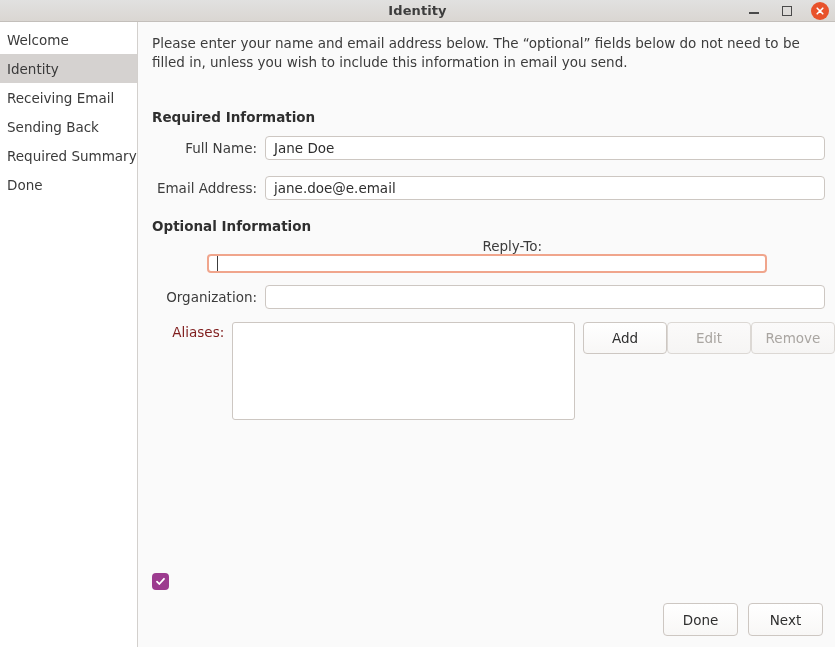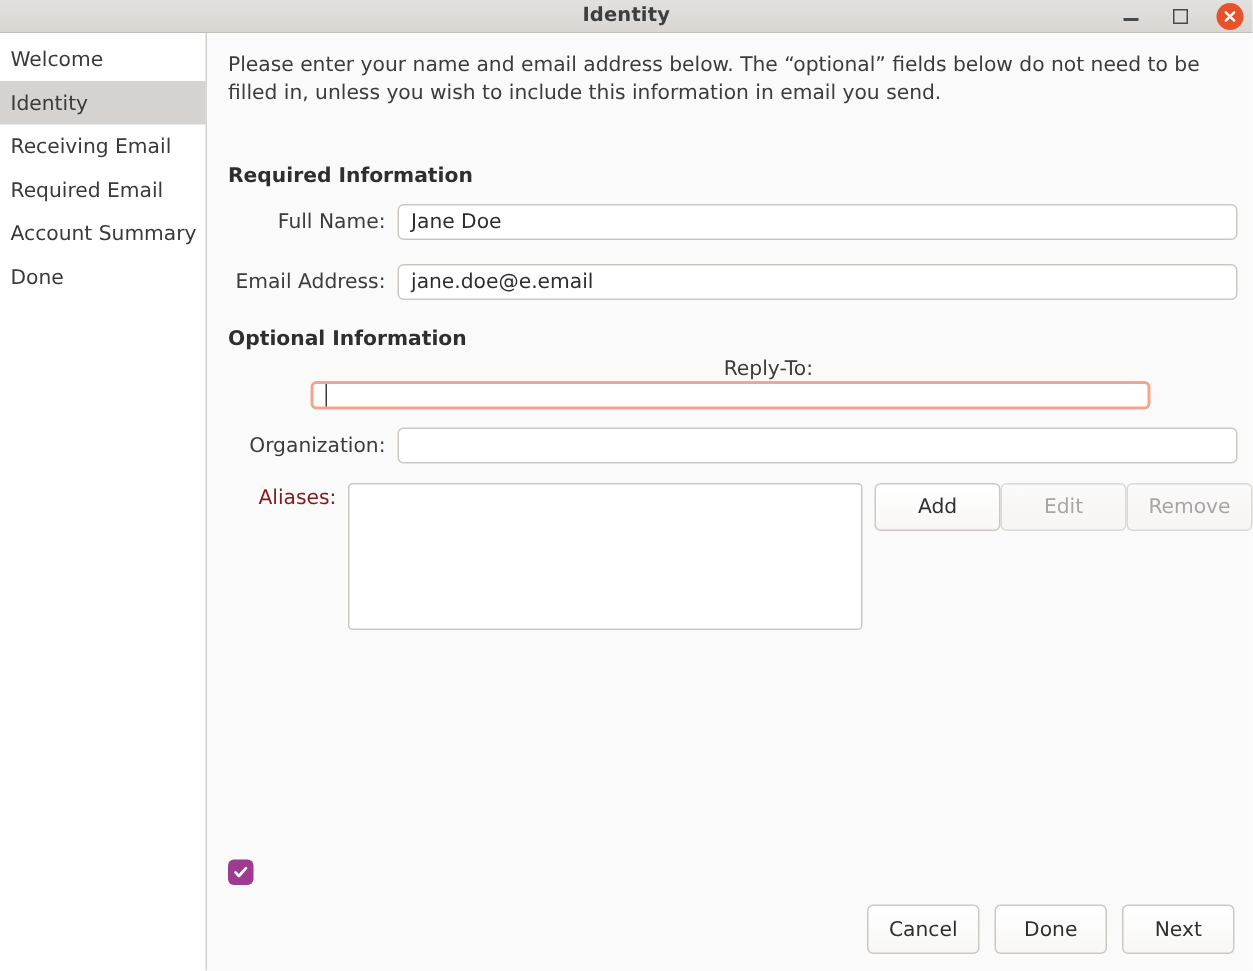--- a/index.html
+++ b/index.html
@@ -303,22 +303,22 @@
       </div>
     </div>
   </div>
 
   <div class="body-row">
 
     <div class="sidebar">
       <div class="side-item">Welcome</div>
       <div class="side-item selected">Identity</div>
       <div class="side-item">Receiving Email</div>
-      <div class="side-item">Required Email</div>
-      <div class="side-item">Account Summary</div>
+      <div class="side-item">Sending Back</div>
+      <div class="side-item">Required Summary</div>
       <div class="side-item">Done</div>
     </div>
 
     <div class="content">
 
       <div class="intro">Please enter your name and email address below. The “optional” fields below do not need to be filled in, unless you wish to include this information in email you send.</div>
 
       <div class="section-head section-required">Required Information</div>
 
       <div class="field-row row-fullname">
@@ -364,20 +364,19 @@
 
       <div class="checkbox-row">
         <div class="cbox">
           <svg width="11" height="11" viewBox="0 0 11 11">
             <path d="M2 5.6 L4.3 8 L9 2.8" stroke="#ffffff" stroke-width="1.8" fill="none" stroke-linecap="round" stroke-linejoin="round"></path>
           </svg>
         </div>
       </div>
 
       <div class="footer-btns">
-        <div class="btn footer-btn">Cancel</div>
         <div class="btn footer-btn">Done</div>
         <div class="btn footer-btn">Next</div>
       </div>
 
     </div>
   </div>
 </div>
 
 </body></html>

